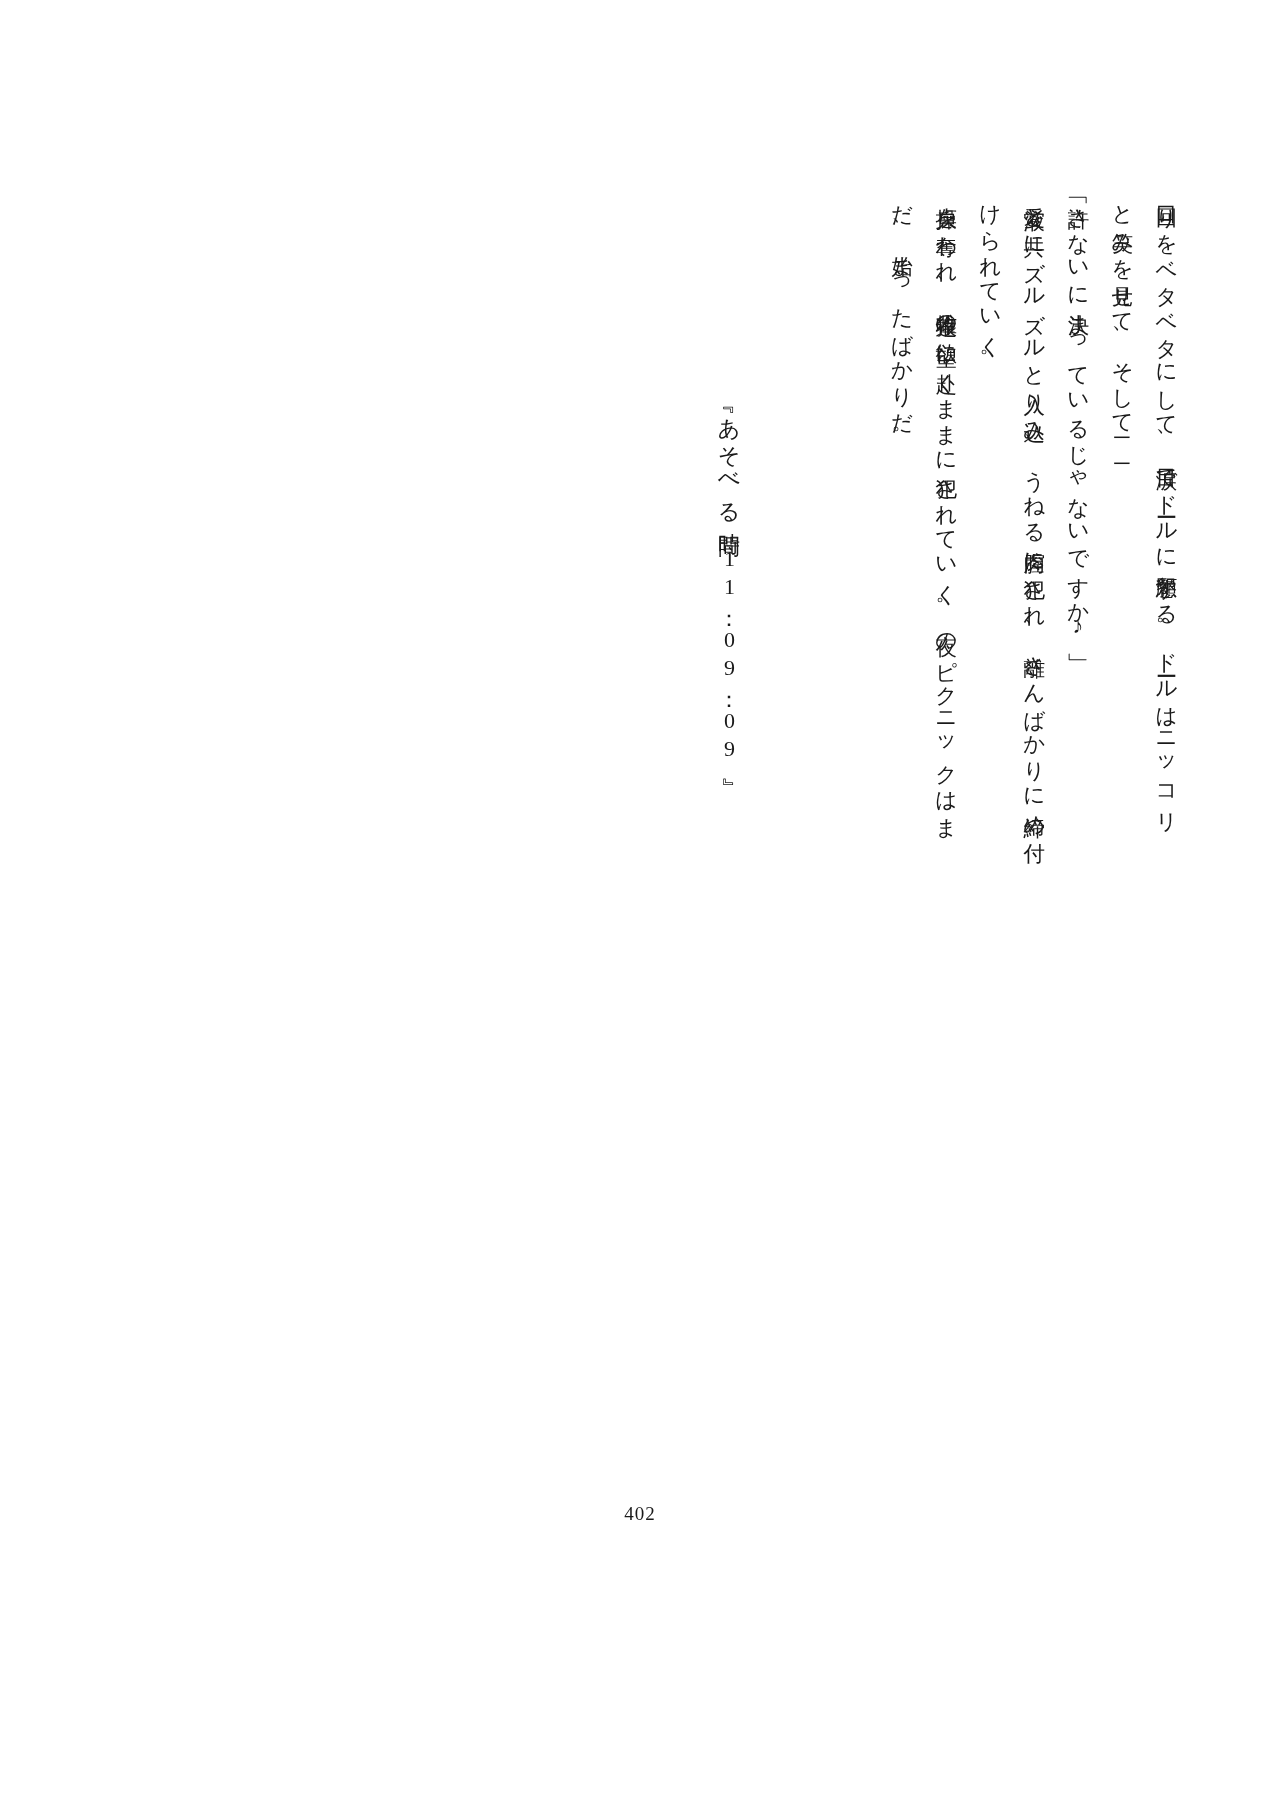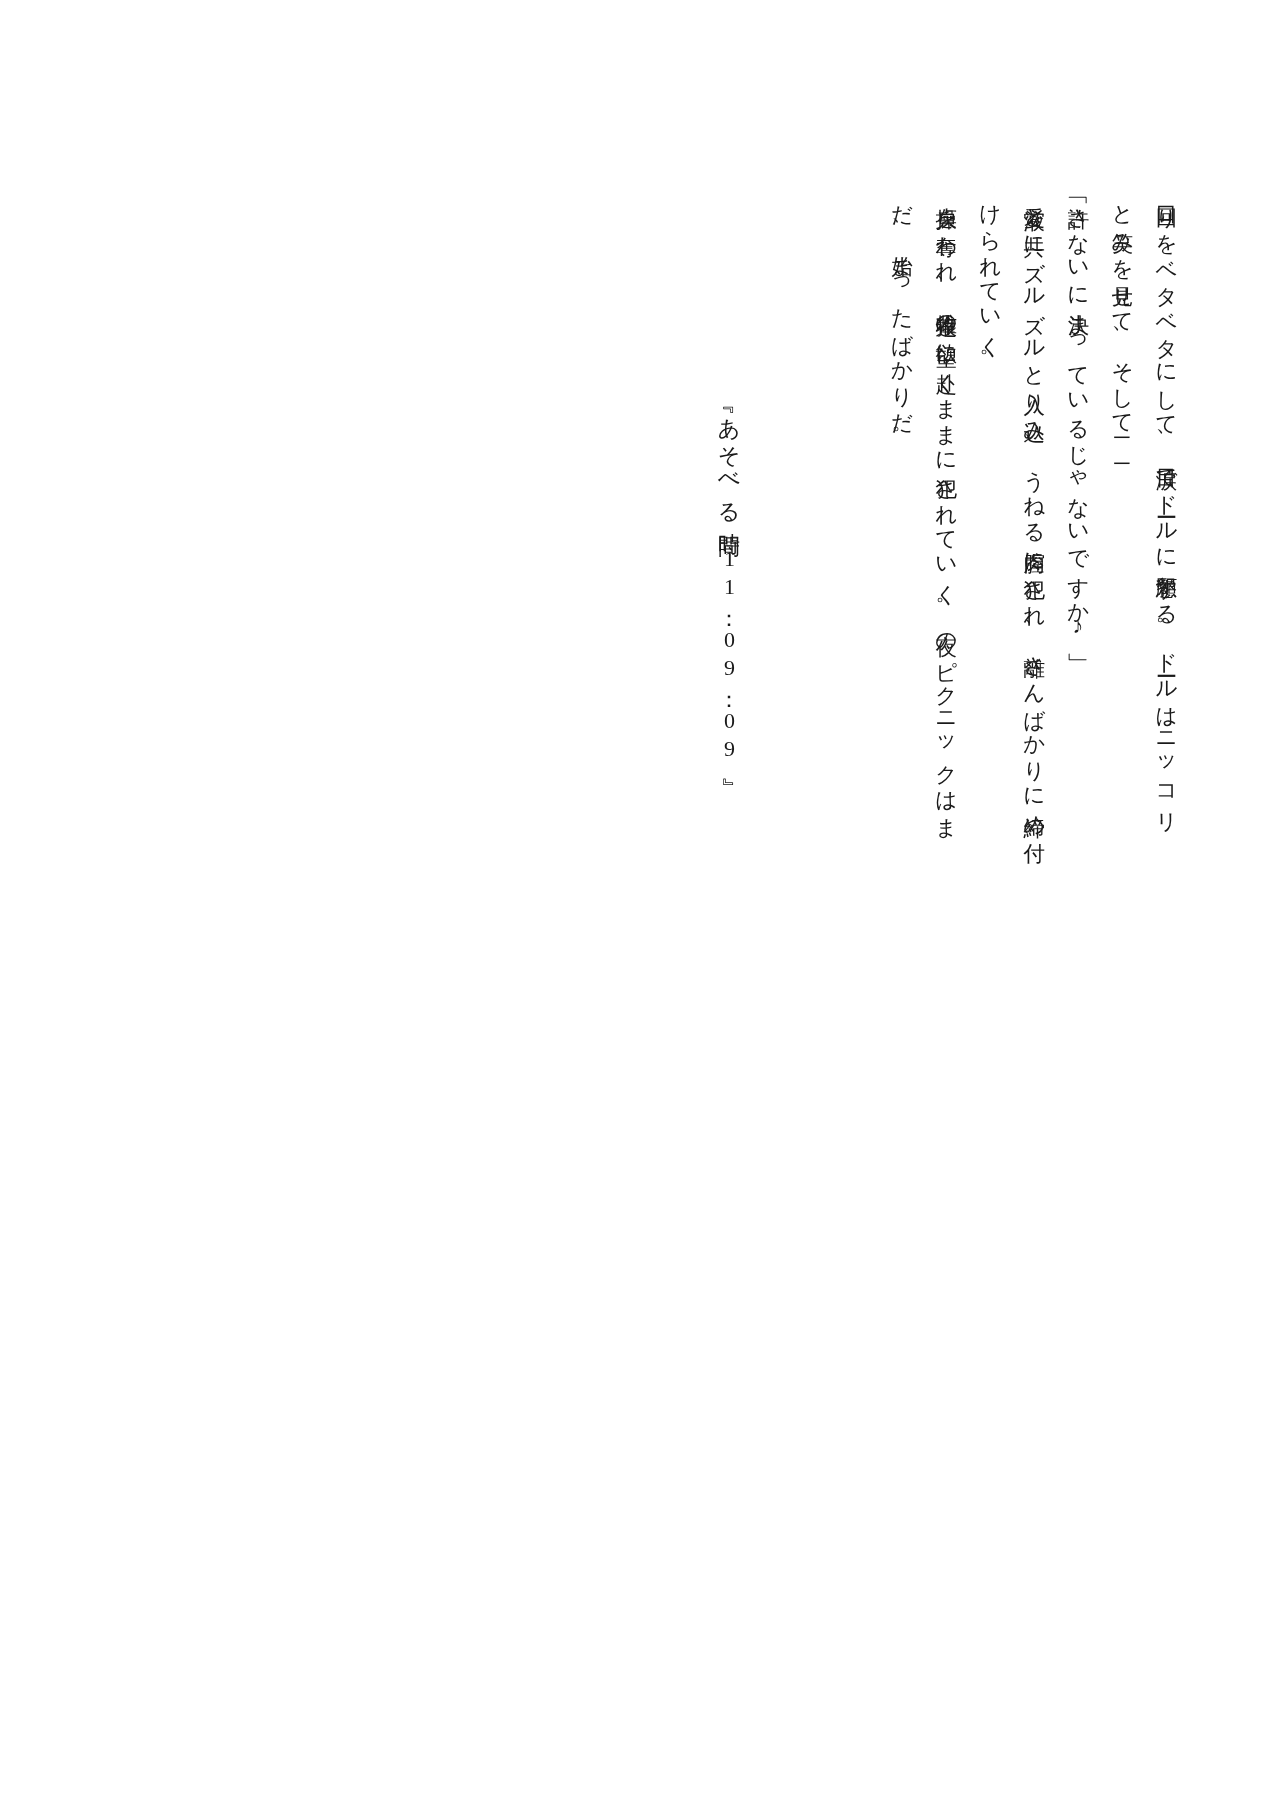--- a/index.html
+++ b/index.html
@@ -69,14 +69,15 @@
 
 <div class="page">
 
   <div class="vertical-body">口回りをベタベタにして、涙目でドールに懇願する。ドールはニッコリと笑みを見せて、そして──
 「許さないに決まっているじゃないですか♪」
 愛液と共にズルズルと入り込み、うねる膣肉に犯され、離さんばかりに締め付けられていく。
 貞操を奪われ、雌狼達の欲望に赴くままに犯されていく。夜のピクニックはまだ、始まったばかりだ。</div>
 
   <div class="title-line">『あそべる時間　11：09：09』</div>
 
+  <div class="page-number">402</div>
 
 </div>
 
 </body></html>

